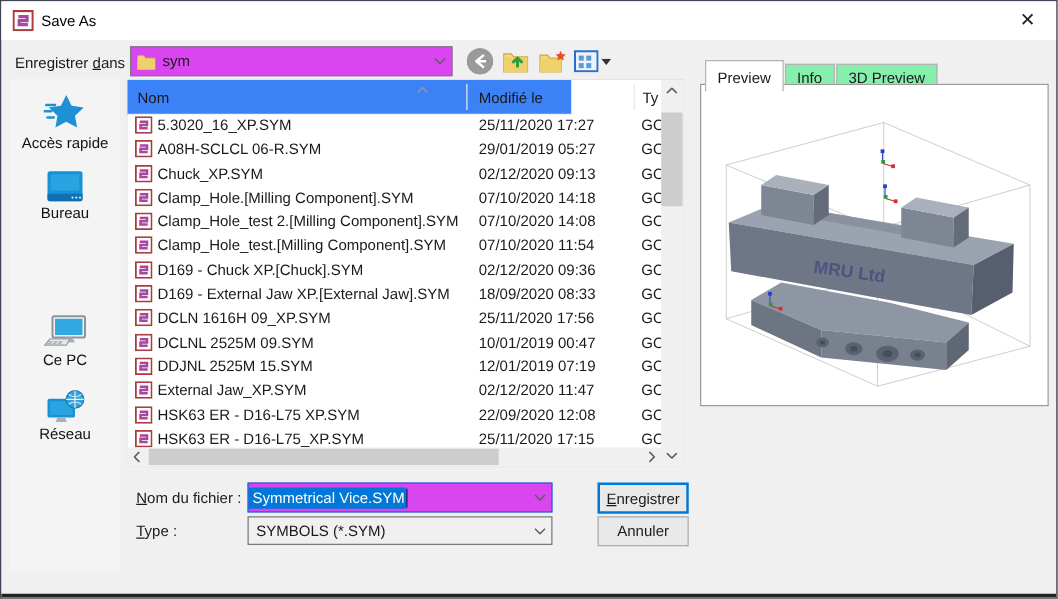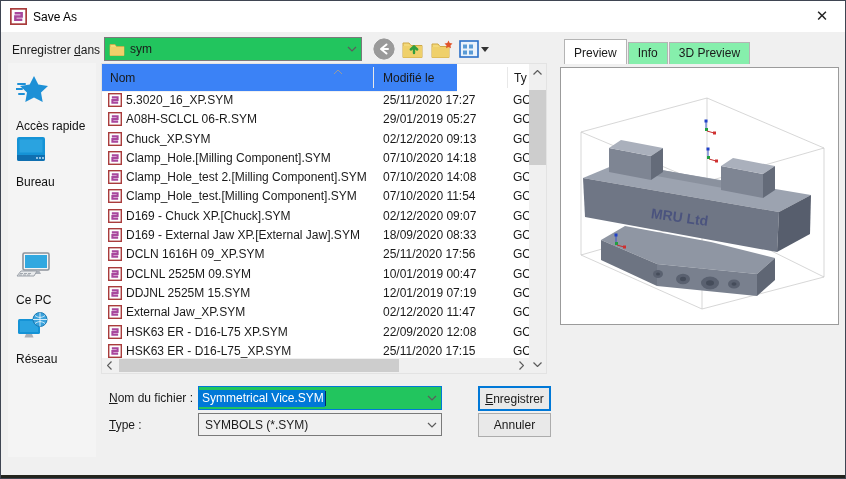--- a/index.html
+++ b/index.html
@@ -11,48 +11,48 @@
   }
   .abs{position:absolute;}
   
   .titlebar{left:0;top:0;width:100%;height:31px;background:#ffffff;}
   .title-icon{left:9px;top:7px;width:17px;height:17px;}
   .title-text{left:32px;top:9px;font-size:12px;color:#000;}
   .close-btn{right:8px;top:3px;width:30px;height:24px;display:flex;align-items:center;justify-content:center;
     font-size:15px;color:#222;cursor:default;}
   
   .savein-label{left:11px;top:42px;}
-  .combo{box-sizing:border-box;background:#22c55e;border:1px solid #7a7a7a;display:flex;align-items:center;}
+  .combo{box-sizing:border-box;background:#d946ef;border:1px solid #7a7a7a;display:flex;align-items:center;}
   .savein-combo{left:103px;top:36px;width:258px;height:24px;padding-left:4px;}
   .combo .chev{margin-left:auto;width:18px;display:flex;justify-content:center;align-items:center;align-self:stretch;}
   .tbicon{top:36px;width:24px;height:24px;display:flex;align-items:center;justify-content:center;}
   
   .sidebar{left:7px;top:62px;width:88px;height:394px;background:#f4f4f4;}
-  .side-item{position:absolute;left:8px;width:88px;display:flex;flex-direction:column;gap:13px;cursor:default;}
+  .side-item{position:absolute;left:0;width:88px;display:flex;flex-direction:column;align-items:center;gap:1px;cursor:default;}
   .side-item .lbl{font-size:12px;color:#111;white-space:nowrap;}
   
   .filelist{left:100px;top:62px;width:446px;height:311px;background:#fff;border:1px solid #e3e3e3;box-sizing:border-box;}
   .lv-header{position:absolute;left:0;top:0;width:355px;height:27px;background:#3b82f6;border-bottom:1px solid #f0f0f0;}
   .hcell{position:absolute;top:7px;color:#191919;}
   .hsep{position:absolute;top:3px;width:1px;height:21px;background:#e8e8e8;}
   .sort-caret{position:absolute;left:231px;top:0px;color:#9a9a9a;}
   .rows{position:absolute;left:0;top:29px;width:427px;}
   .row{position:relative;height:19.3px;display:flex;cursor:default;}
   .row .ficon{width:14px;height:14px;margin-left:6px;flex:0 0 auto;}
   .row .fname{margin-left:4px;white-space:nowrap;overflow:hidden;flex:0 0 auto;width:248px;}
   .row .fdate{position:absolute;left:281px;white-space:nowrap;}
   .row .ftype{position:absolute;left:411px;width:16px;white-space:nowrap;overflow:hidden;}
   
   .vscroll{position:absolute;right:0;top:0;width:17px;height:309px;background:#f0f0f0;}
   .vthumb{position:absolute;left:0;top:26px;width:17px;height:75px;background:#cdcdcd;}
   .sarrow{position:absolute;display:flex;align-items:center;justify-content:center;width:17px;height:17px;color:#5c5c5c;}
   .hscroll{position:absolute;left:0;bottom:0;width:427px;height:15px;background:#f0f0f0;}
   .hthumb{position:absolute;left:17px;top:1px;width:280px;height:13px;background:#cdcdcd;}
   
-  .tabs{left:563px;top:38px;display:flex;align-items:flex-end;}
+  .tabs{left:563px;top:47px;display:flex;align-items:flex-end;}
   .tab{box-sizing:border-box;border:1px solid #b4b4b4;border-bottom:none;background:#86efac;
     padding:3px 9px 4px 9px;margin-right:1px;white-space:nowrap;cursor:default;}
   .tab.active{background:#fff;padding-top:6px;position:relative;z-index:2;}
   .panel{left:559px;top:66px;width:279px;height:258px;background:#fff;border:1px solid #9b9b9b;box-sizing:border-box;}
   
   .flabel{color:#1a1a1a;}
   .fname-combo{left:197px;top:385px;width:244px;height:24px;border:1px solid #0078d7;}
   .sel-text{background:#0078d7;color:#fff;padding:1px 1px 2px 3px;white-space:nowrap;}
   .cursorbar{width:1px;height:15px;background:#00286b;}
   .type-combo{left:197px;top:412px;width:244px;height:23px;background:#f0f0f0;padding-left:6px;}
@@ -244,21 +244,21 @@
           <span class="fdate">07/10/2020 11:54</span>
           <span class="ftype">GO</span>
         </div>
 
         <div class="row">
           <svg class="ficon" viewBox="0 0 16 16">
             <rect x="0.8" y="0.8" width="14.4" height="14.4" fill="#fdfdfd" stroke="#a93c3c" stroke-width="1.6"></rect>
             <path d="M4.4 5 H11 V8 H5 V11 H11.6" stroke="#a8479d" stroke-width="2.3" fill="none"></path>
           </svg>
           <span class="fname">D169 - Chuck XP.[Chuck].SYM</span>
-          <span class="fdate">02/12/2020 09:07</span>
+          <span class="fdate">02/12/2020 09:36</span>
           <span class="ftype">GO</span>
         </div>
 
         <div class="row">
           <svg class="ficon" viewBox="0 0 16 16">
             <rect x="0.8" y="0.8" width="14.4" height="14.4" fill="#fdfdfd" stroke="#a93c3c" stroke-width="1.6"></rect>
             <path d="M4.4 5 H11 V8 H5 V11 H11.6" stroke="#a8479d" stroke-width="2.3" fill="none"></path>
           </svg>
           <span class="fname">D169 - External Jaw XP.[External Jaw].SYM</span>
           <span class="fdate">18/09/2020 08:33</span>

